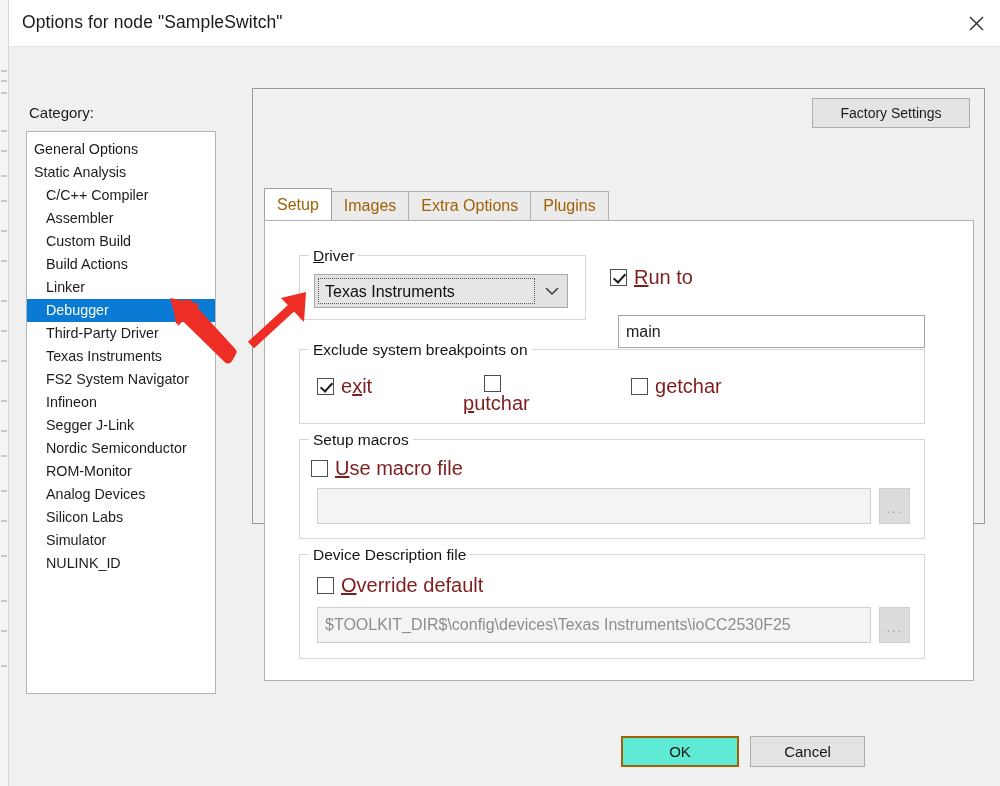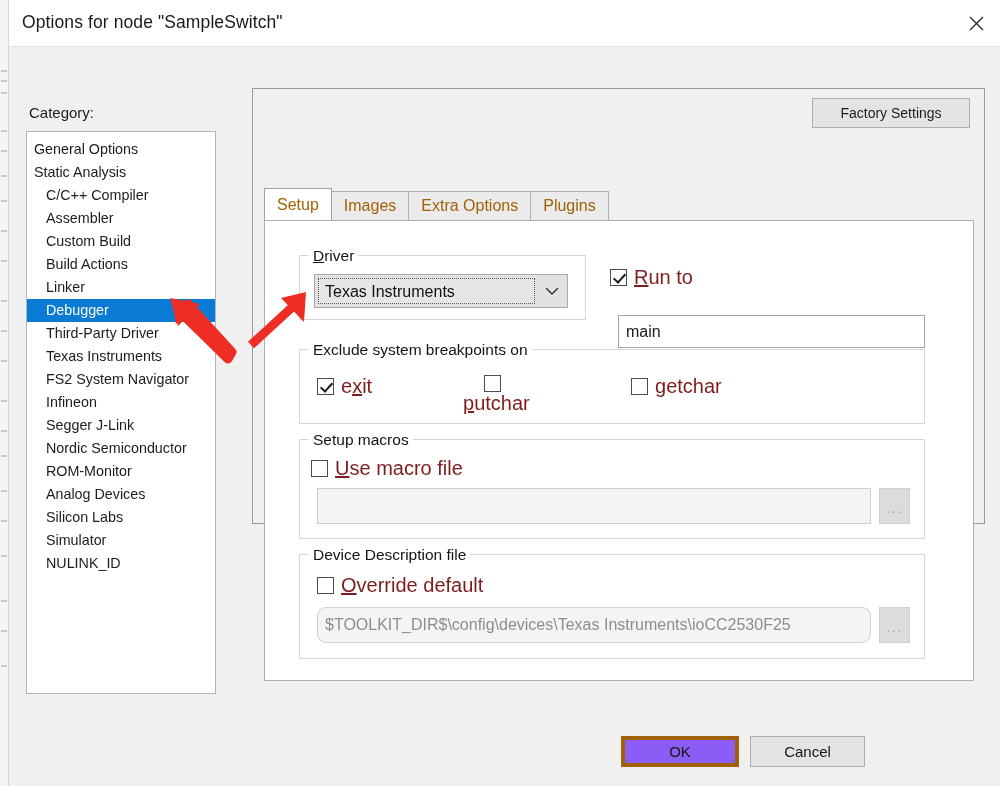--- a/index.html
+++ b/index.html
@@ -242,22 +242,22 @@
     position: absolute;
     height: 31px;
     background: #e3e3e3;
     border: 1px solid #adadad;
     font-size: 15px;
     color: #141414;
     display: flex; align-items: center; justify-content: center;
     cursor: default;
   }
   .btn.default {
-    border: 4px solid #a16207;
-    background: #8b5cf6;
+    border: 2px solid #a16207;
+    background: #5eead4;
   }
 
   
   .annot {
     position: absolute; left: 0; top: 0;
     width: 1000px; height: 786px;
     pointer-events: none;
     z-index: 50;
   }
 </style>
@@ -388,21 +388,21 @@
       </div>
 
       <div class="gb" style="left:34px; top:333px; width:626px; height:105px;">
         <div class="gb-title">Device Description file</div>
 
         <div class="cb" style="left:17px; top:19px;">
           <span class="cb-box"></span>
           <span class="cb-label"><u>O</u><span>verride default</span></span>
         </div>
 
-        <div class="textbox disabled" style="left:17px; top:52px; width:554px; height:36px;border-radius:9px;">$TOOLKIT_DIR$\config\devices\Texas Instruments\ioCC2530F25</div>
+        <div class="textbox disabled" style="left:17px; top:52px; width:554px; height:36px;">$TOOLKIT_DIR$\config\devices\Texas Instruments\ioCC2530F25</div>
         <div class="browse-btn" style="left:579px; top:52px; height:36px;">...</div>
       </div>
 
     </div>
   </div>
 
   <div class="btn default" style="left:621px; top:736px; width:118px;">OK</div>
   <div class="btn" style="left:750px; top:736px; width:115px;">Cancel</div>
 
   <svg class="annot">

